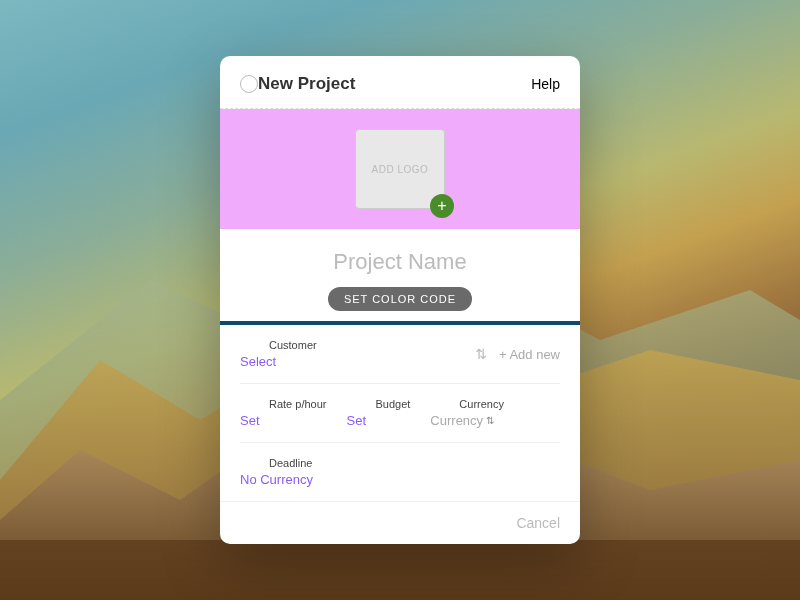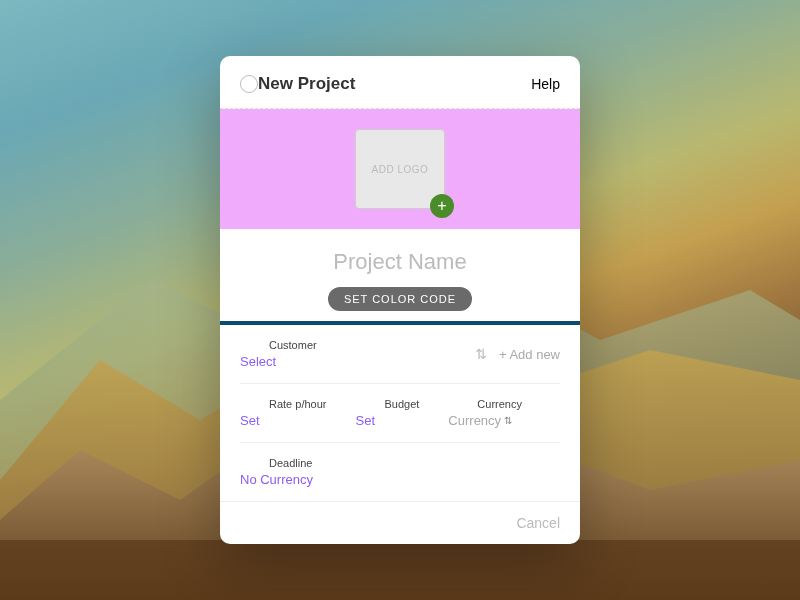--- a/index.html
+++ b/index.html
@@ -192,21 +192,21 @@
 
     .field-value {
       font-size: 13px;
       color: #8b5cf6;
     }
 
     .field-row-multi {
       padding: 14px 0;
       border-bottom: 1px solid #eee;
       display: flex;
-      gap: 29px;
+      gap: 20px;
     }
 
     .customer-right {
       display: flex;
       align-items: center;
       gap: 12px;
     }
 
     .sort-icon {
       color: #bbb;

